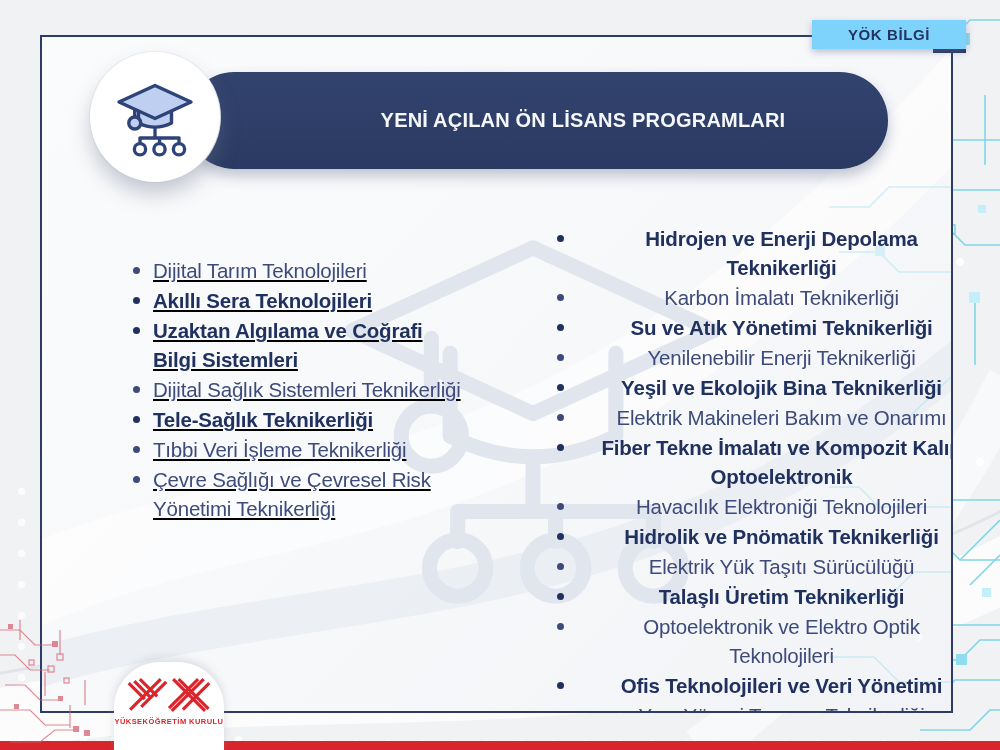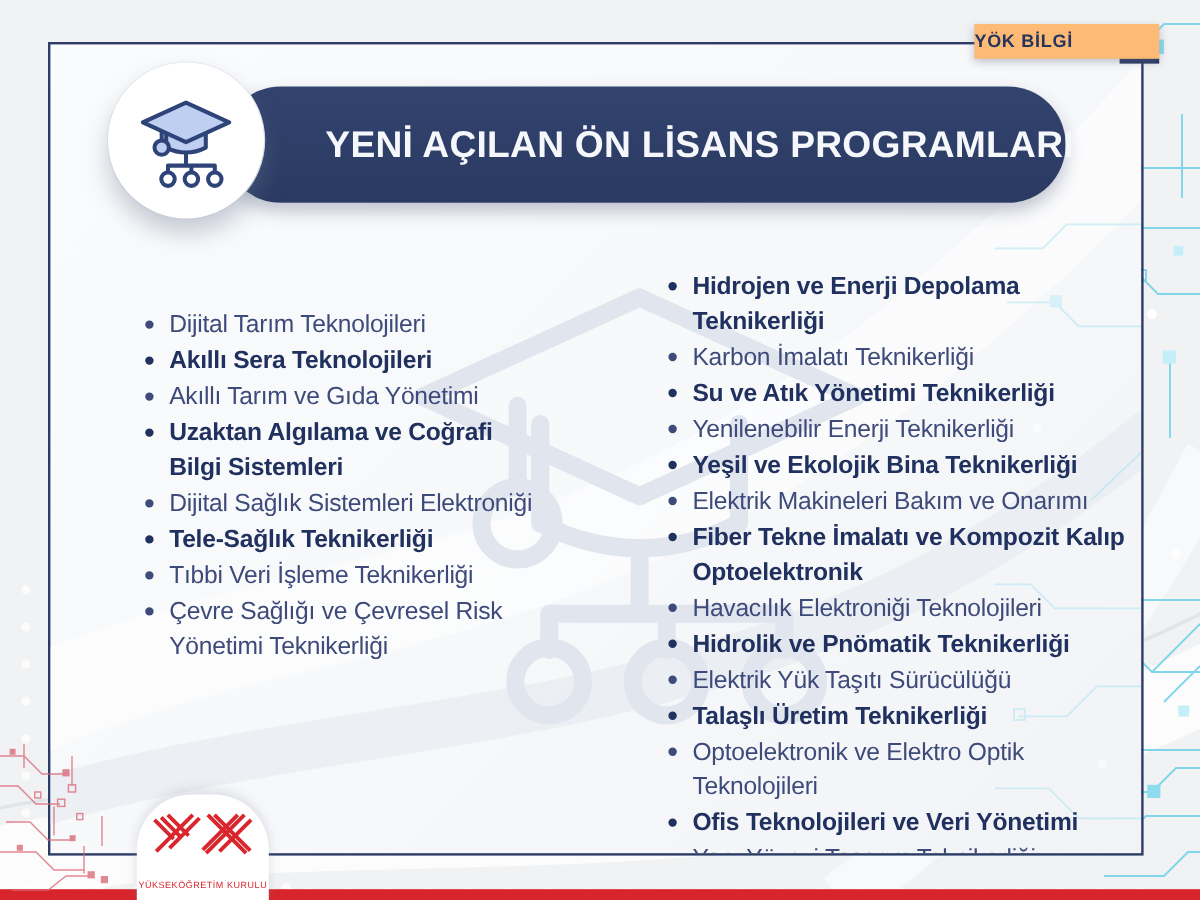--- a/index.html
+++ b/index.html
@@ -27,68 +27,68 @@
   .card{
     position:absolute;left:40px;top:35px;width:913px;height:678px;z-index:4;
     border:2px solid #2c3c66;box-sizing:border-box;overflow:hidden;
     background:linear-gradient(135deg,#fafbfc 0%,#f7f8fa 55%,#f2f3f6 100%);
   }
   .card-swoosh{position:absolute;left:0;top:0;width:100%;height:100%;z-index:0;}
   .watermark{position:absolute;left:250px;top:128px;width:482px;height:482px;z-index:1;}
   .circuit-inner{position:absolute;right:0;top:0;width:122px;height:676px;z-index:1;opacity:.5;}
   
   .plist{position:absolute;margin:0;padding:0;list-style:none;z-index:5;}
-  .plist-left{left:72px;top:219px;width:412px;}
-  .plist-right{left:508px;top:187px;width:436px;}
+  .plist-left{left:84px;top:219px;width:412px;text-decoration:underline;}
+  .plist-right{left:508px;top:187px;width:436px;text-align:center;}
   .plist li{
     position:relative;padding-left:27px;margin:0 0 1px 0;
     font-size:20.5px;line-height:29px;letter-spacing:-0.2px;
     color:#3d4a7a;white-space:pre-line;
   }
   .plist li::before{
     content:"";position:absolute;left:7px;top:11px;width:7px;height:7px;
     border-radius:50%;background:currentColor;
   }
   .plist li.bold{font-weight:700;color:#20315f;}
   
   .banner{
     position:absolute;left:186px;top:72px;width:702px;height:97px;z-index:7;
     background:linear-gradient(180deg,#32436e 0%,#2a3a62 100%);
     border-radius:48px;box-shadow:0 7px 14px rgba(35,50,90,.28);
     display:flex;align-items:center;justify-content:center;
     padding-left:92px;box-sizing:border-box;
   }
   .banner .title{
-    color:#f5f7fb;font-size:31px;font-weight:700;letter-spacing:0.2px;white-space:nowrap;
+    color:#f5f7fb;font-size:20px;font-weight:700;letter-spacing:0.2px;white-space:nowrap;
   }
   
   .icon-circle{
     position:absolute;left:90px;top:52px;width:130px;height:130px;z-index:8;
     background:#ffffff;border-radius:50%;
     box-shadow:0 12px 20px rgba(110,120,145,.38),0 0 0 1px #eef0f4;
     display:flex;align-items:center;justify-content:center;
   }
   
   .badge{
     position:absolute;left:812px;top:20px;width:154px;height:29px;z-index:9;
-    background:#fdba74;box-shadow:0 3px 7px rgba(110,120,150,.45);
-    display:flex;align-items:center;justify-content:flex-start;
+    background:#7dd3fc;box-shadow:0 3px 7px rgba(110,120,150,.45);
+    display:flex;align-items:center;justify-content:center;
   }
   .badge-label{color:#23345f;font-weight:700;font-size:15px;letter-spacing:.6px;white-space:nowrap;}
   .badge-fold{position:absolute;left:933px;top:48px;width:33px;height:5px;background:#22315a;z-index:8;}
   
   .logo-bump{
     position:absolute;left:114px;top:662px;width:110px;height:90px;z-index:10;
     background:#ffffff;border-radius:46px 46px 0 0;
     box-shadow:0 -3px 9px rgba(140,148,168,.28);
     display:flex;flex-direction:column;align-items:center;
   }
   .logo-mark{margin-top:13px;}
   .logo-text{
-    margin-top:18px;color:#d9252b;font-weight:400;font-size:7.5px;
+    margin-top:2px;color:#d9252b;font-weight:700;font-size:7.5px;
     letter-spacing:.45px;white-space:nowrap;
   }
 </style>
 </head>
 <body>
 
 <div class="stage">
 
   <svg class="bg-swoosh" viewBox="0 0 1000 750" fill="none">
     <path d="M-60,735 C280,640 660,770 1060,540" stroke="rgba(255,255,255,0.75)" stroke-width="64"></path>
@@ -182,24 +182,23 @@
       <path d="M0,620 L45,620 L70,645 L122,645"></path>
       <path d="M80,380 L122,340"></path>
       <circle cx="35" cy="320" r="4" fill="#ffffff" stroke="none"></circle>
       <circle cx="90" cy="600" r="4" fill="#ffffff" stroke="none"></circle>
     </svg>
 
     <ul class="plist plist-left">
 
     <li><span>Dijital Tarım Teknolojileri</span></li>
         <li class="bold"><span>Akıllı Sera Teknolojileri</span></li>
-        <li><span>Akıllı Tarım ve Gıda Yönetimi</span></li>
         <li class="bold"><span>Uzaktan Algılama ve Coğrafi
 Bilgi Sistemleri</span></li>
-        <li><span>Dijital Sağlık Sistemleri Elektroniği</span></li>
+        <li><span>Dijital Sağlık Sistemleri Teknikerliği</span></li>
         <li class="bold"><span>Tele-Sağlık Teknikerliği</span></li>
         <li><span>Tıbbi Veri İşleme Teknikerliği</span></li>
         <li><span>Çevre Sağlığı ve Çevresel Risk
 Yönetimi Teknikerliği</span></li>
       </ul>
     <ul class="plist plist-right">
 
     <li class="bold"><span>Hidrojen ve Enerji Depolama
 Teknikerliği</span></li>
         <li><span>Karbon İmalatı Teknikerliği</span></li>

